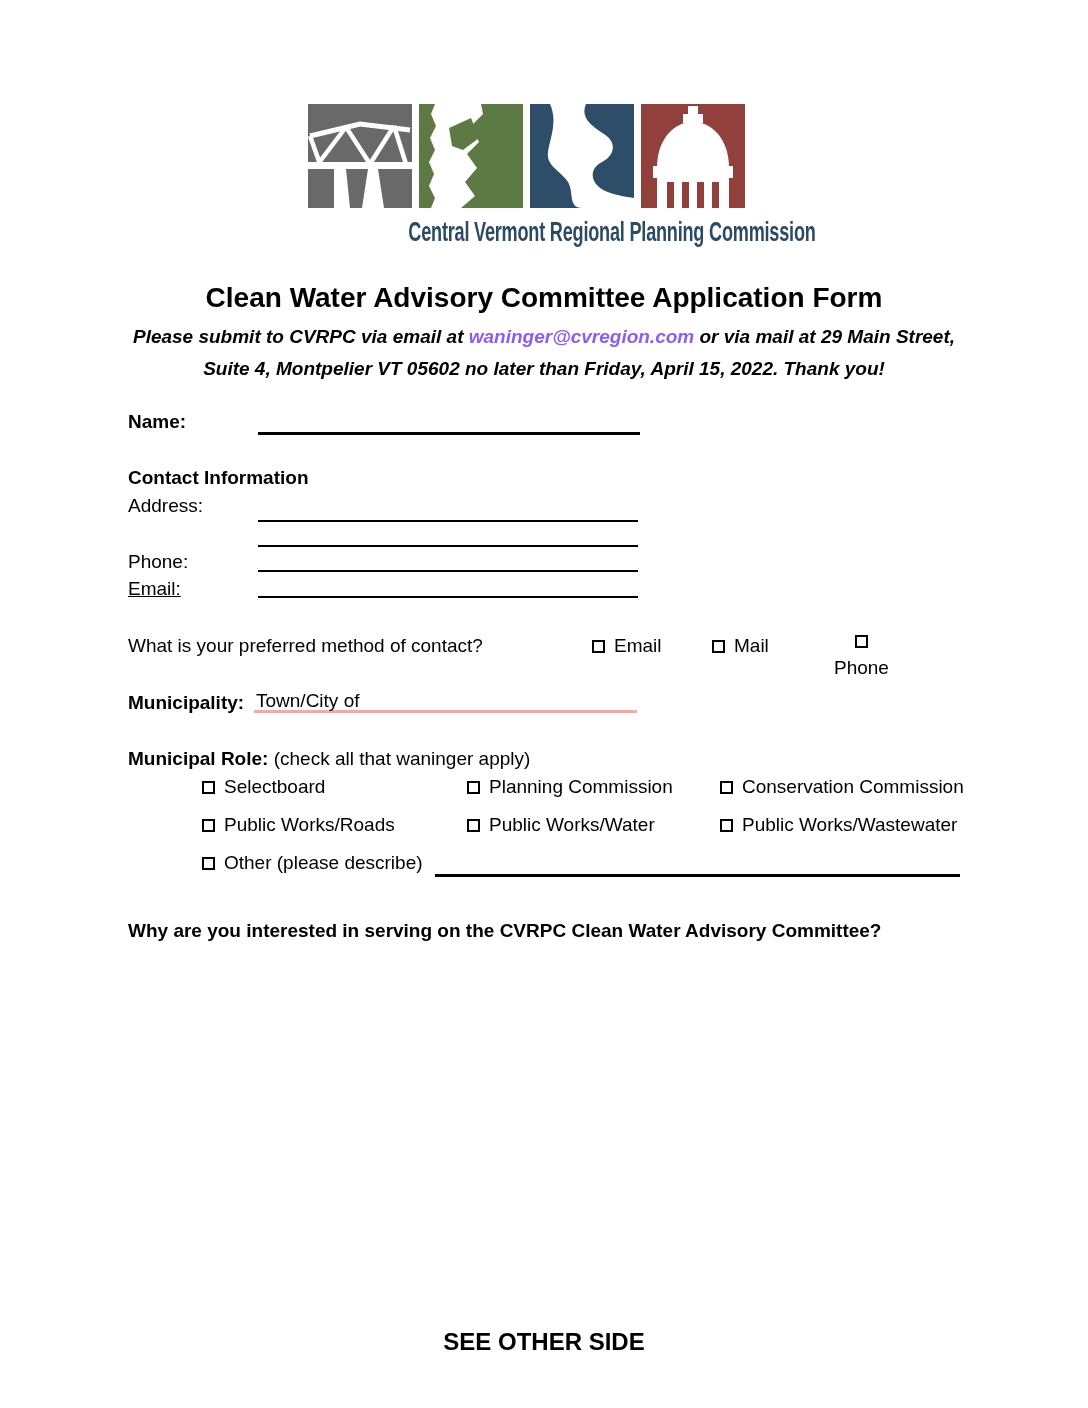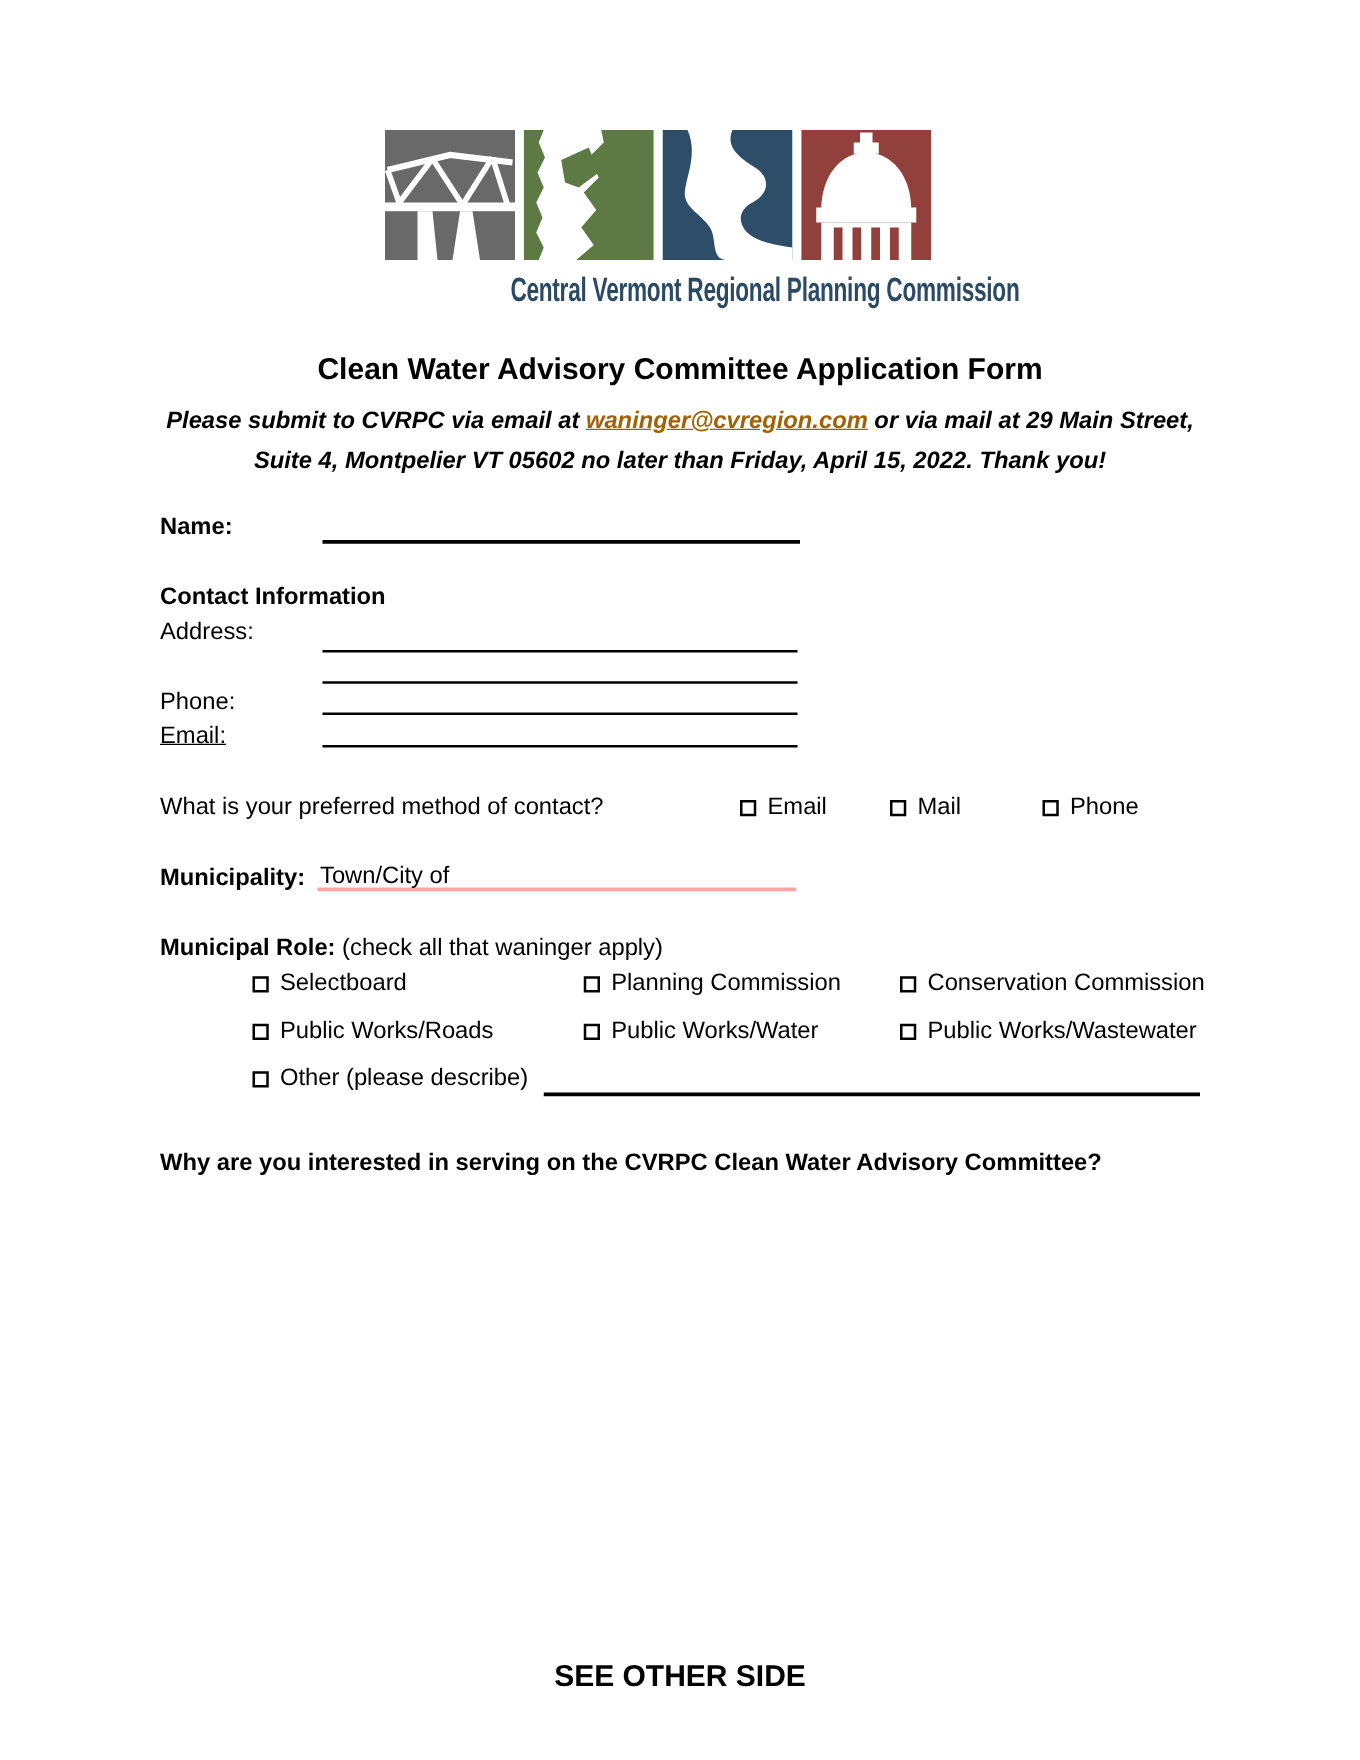--- a/index.html
+++ b/index.html
@@ -22,28 +22,28 @@
   .wordmark-text {
     display:inline-block; white-space:nowrap;
     transform:scaleX(0.67); transform-origin:50% 50%;
     font-weight:bold; font-size:27px; letter-spacing:-0.3px;
     color:#2b4a63;
   }
 
   
   .title {
     position:absolute; top:248px; left:0; width:1088px;
-    text-align:center; font-weight:bold; font-size:24px;
+    text-align:center; font-weight:bold; font-size:28px;
   }
   .instructions {
     position:absolute; top:287px; left:0; width:1088px;
     text-align:center; font-weight:bold; font-style:italic;
     font-size:19px; line-height:32px;
   }
-  .email-link { color:#a16207; text-decoration:underline; cursor:pointer; }
+  .email-link { color:#8b5cf6; cursor:pointer; }
 
   
   .lbl { position:absolute; font-size:19px; line-height:22px; }
   .bold { font-weight:bold; }
   .fill-line { position:absolute; border-bottom:2px solid #000; }
   .thick { border-bottom-width:3px; }
 
   .cb {
     width:13px; height:13px; border:2px solid #000; box-sizing:border-box;
     display:inline-block; background:#fff; flex:none;
@@ -155,21 +155,21 @@
   <div class="lbl" style="left:128px; top:601px;">What is your preferred method of contact?</div>
 
   <div class="opt" style="left:580px; top:601px;">
     <span class="cb"></span>
     <span>Email</span>
   </div>
   <div class="opt" style="left:700px; top:601px;">
     <span class="cb"></span>
     <span>Mail</span>
   </div>
-  <div class="opt" style="left:822px; top:601px;">
+  <div class="opt" style="left:822px; top:601px;flex-direction:column;">
     <span class="cb"></span>
     <span>Phone</span>
   </div>
 
   <div class="lbl bold" style="left:128px; top:658px;">Municipality:</div>
   <div class="town-line">
     <span>Town/City of</span>
   </div>
 
   <div class="lbl" style="left:128px; top:714px;">

